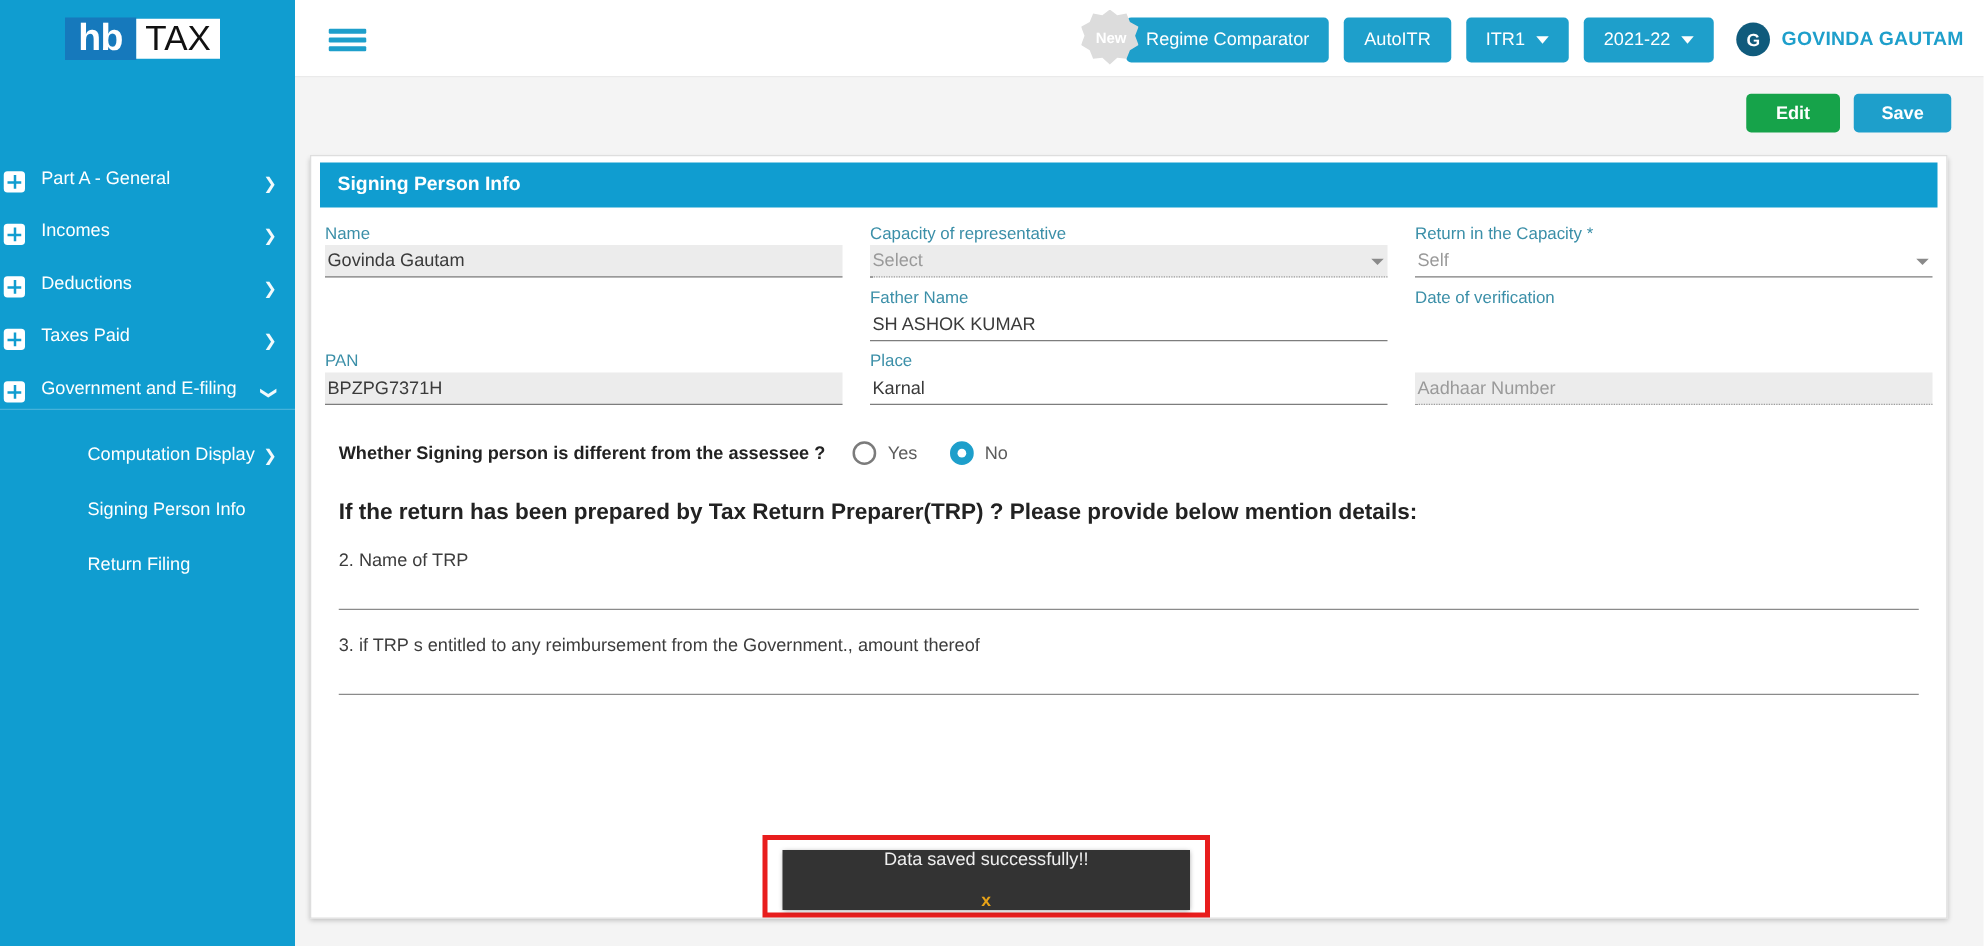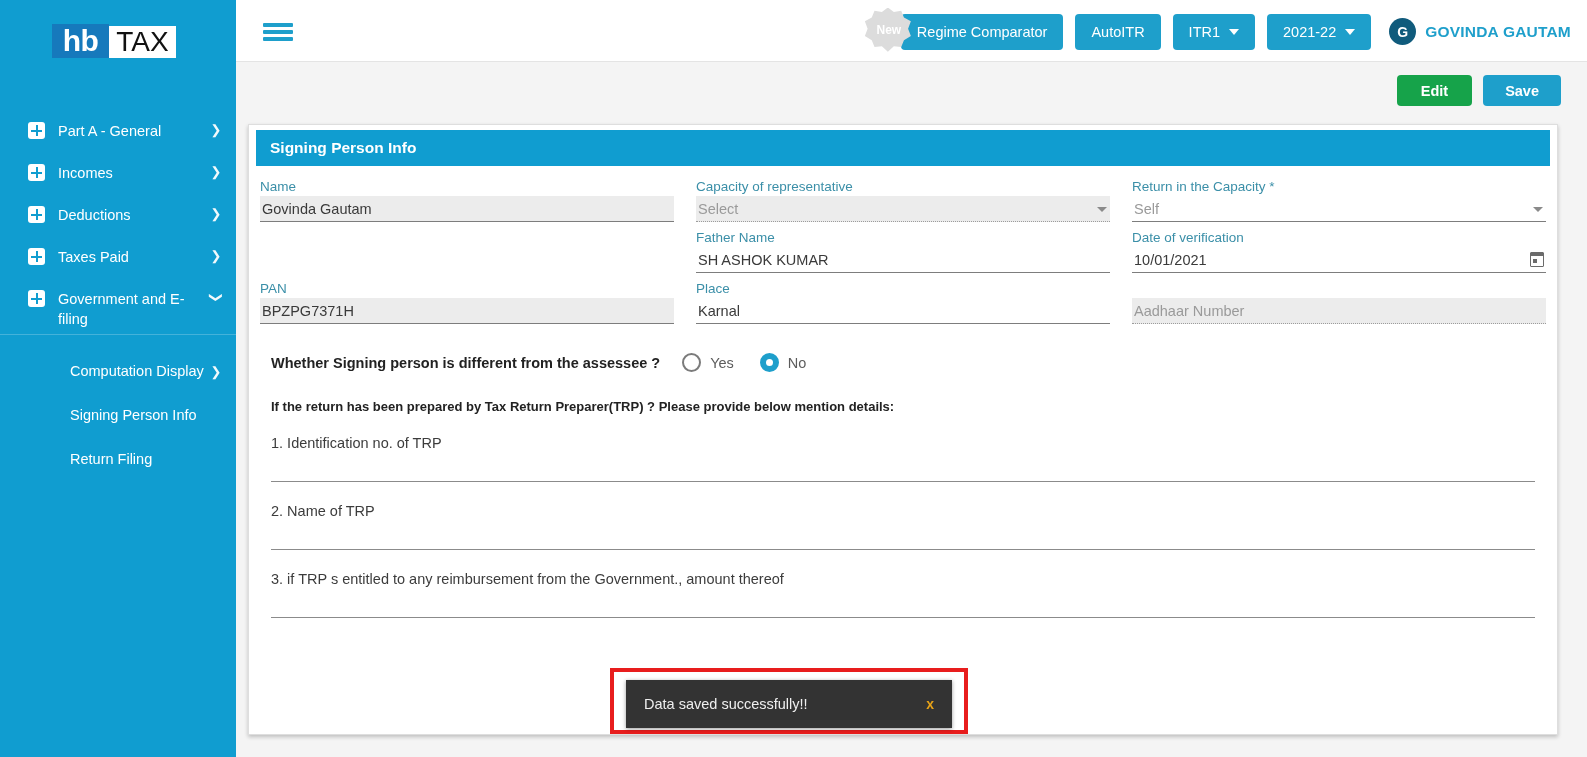--- a/index.html
+++ b/index.html
@@ -18,41 +18,41 @@
   
   .sidebar {
     position: absolute; left: 0; top: 0;
     width: 236px; height: 757px;
     background: #109dd0;
     overflow: hidden;
   }
   .logo-wrap {
     position: absolute; left: 52px; top: 4px;
     width: 144px; height: 54px;
-    display: flex; align-items: flex-end;
+    display: flex; align-items: center;
   }
   .logo-hb {
     background: #1679bc; color: #ffffff;
     width: 57px; display: flex; align-items: center; justify-content: center;
     font-size: 30px; font-weight: 700; letter-spacing: -0.5px;
     font-family: "Liberation Sans", sans-serif;
   }
   .logo-tax {
     background: #ffffff; color: #111111;
     width: 67px; display: flex; align-items: center; justify-content: center;
     font-size: 28px; font-weight: 400; letter-spacing: 0px;
     font-family: "Liberation Sans", sans-serif;
   }
 
   .nav { position: absolute; left: 0; top: 117px; width: 236px; }
   .nav-item {
     position: relative;
-    display: flex; align-items: flex-start;
+    display: flex; align-items: flex-end;
     min-height: 42px;
-    padding: 5px 14px 5px 28px;
+    padding: 5px 14px 5px 3px;
     color: #ffffff;
     font-size: 14.5px;
     cursor: pointer;
   }
   .nav-item .plus-box {
     flex: 0 0 auto;
     width: 17px; height: 17px;
     background: #ffffff;
     border-radius: 3px;
     position: relative;
@@ -243,21 +243,21 @@
   }
   .radio.on { border-color: #1e9fcb; background: #1e9fcb; }
   .radio.on:after {
     content: ""; position: absolute; left: 4px; top: 4px;
     width: 7px; height: 7px; border-radius: 50%; background: #ffffff;
   }
   .radio-label { font-size: 14.5px; color: #5c5c5c; }
 
   .trp-head {
     margin: 27px 0 0 11px;
-    font-size: 13px; font-weight: 700; color: #222;
+    font-size: 18px; font-weight: 700; color: #222;
   }
   .trp-item { margin: 0 11px; }
   .trp-label {
     font-size: 14.5px; color: #3c3c3c;
     padding-top: 21px;
   }
   .trp-input {
     height: 31px;
     border-bottom: 1px solid #8b8b8b;
   }
@@ -269,20 +269,21 @@
     border: 4px solid #e81d1d;
     z-index: 20;
   }
   .toast {
     position: absolute; left: 12px; top: 8px;
     width: 326px; height: 48px;
     background: #333333;
     display: flex; align-items: center;
     padding: 0 18px;
     box-shadow: 0 1px 4px rgba(0,0,0,.4);
+    flex-direction: column;
   }
   .toast-msg { flex: 1 1 auto; color: #efefef; font-size: 14.5px; }
   .toast-close {
     color: #e8a317; font-size: 14px; font-weight: 700; cursor: pointer;
   }
 </style>
 </head>
 <body>
 
 <div class="app">
@@ -410,24 +411,20 @@
           </div>
           <div class="col">
             <div class="field">
               <div class="field-label">Father Name</div>
               <div class="field-value plain underline-solid">SH ASHOK KUMAR</div>
             </div>
           </div>
           <div class="col">
             <div class="field">
               <div class="field-label">Date of verification</div>
-              <div class="field-value plain underline-solid">
-                <span>10/01/2021</span>
-                <span class="cal-icon"></span>
-              </div>
             </div>
           </div>
         </div>
 
         <div class="row3">
           <div class="col">
             <div class="field">
               <div class="field-label">PAN</div>
               <div class="field-value filled underline-solid">BPZPG7371H</div>
             </div>
@@ -456,24 +453,20 @@
             <span class="radio-opt">
               <span class="radio on"></span>
               <span class="radio-label">No</span>
             </span>
           </span>
         </div>
 
         <div class="trp-head">If the return has been prepared by Tax Return Preparer(TRP) ? Please provide below mention details:</div>
 
         <div class="trp-item">
-          <div class="trp-label">1. Identification no. of TRP</div>
-          <div class="trp-input"></div>
-        </div>
-        <div class="trp-item">
           <div class="trp-label">2. Name of TRP</div>
           <div class="trp-input"></div>
         </div>
         <div class="trp-item">
           <div class="trp-label">3. if TRP s entitled to any reimbursement from the Government., amount thereof</div>
           <div class="trp-input"></div>
         </div>
 
       </div>
     </section>

